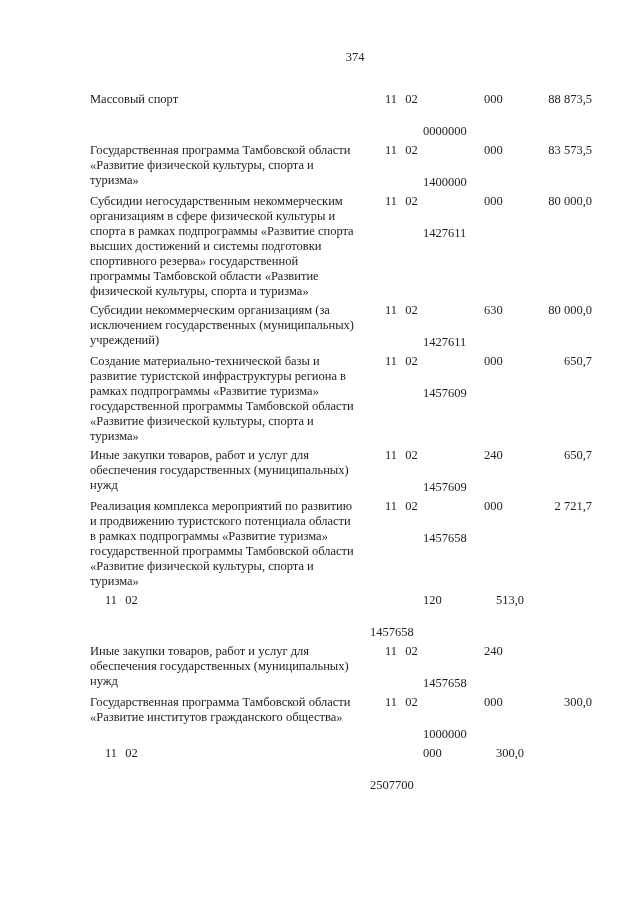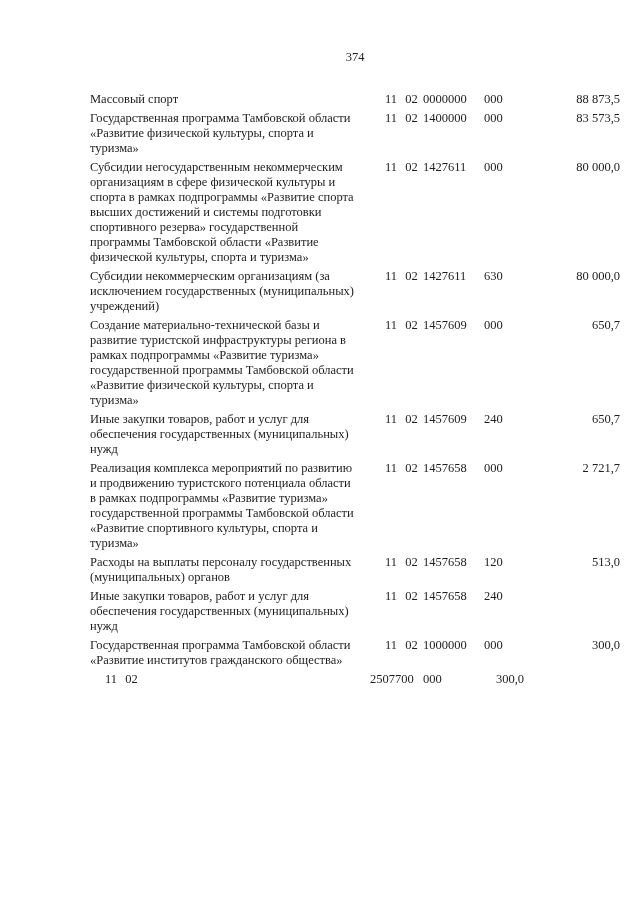--- a/index.html
+++ b/index.html
@@ -22,33 +22,33 @@
     width: 100%;
     box-sizing: border-box;
     padding-left: 70px;
     text-align: center;
     font-size: 12.5px;
     line-height: 15px;
   }
   .budget-table {
     margin-top: 27px;
     padding-left: 90px;
-    padding-right: 20px;
+    padding-right: 48px;
   }
   .row {
     display: grid;
     grid-template-columns: 280px 53px 61px 40px 1fr;
     font-size: 12.5px;
     line-height: 15px;
     margin-bottom: 4px;
   }
   .c { white-space: normal; }
   .c.title { padding-right: 12px; }
   .c.rz { white-space: nowrap; word-spacing: 5px; margin-left: 15px; }
-  .c.csr { white-space: nowrap; }
+  .c.csr { white-space: nowrap; margin-top: 32px; }
   .c.vr { white-space: nowrap; }
   .c.amount { text-align: right; white-space: nowrap; }
   .scan-speck {
     position: absolute;
     left: 31px;
     top: 823px;
     width: 2px;
     height: 3px;
     background: #8a8a8a;
   }
@@ -102,29 +102,28 @@
 
   <div class="row">
     <div class="c title">Иные закупки товаров, работ и услуг для обеспечения государственных (муниципальных) нужд</div>
     <div class="c rz">11 02</div>
     <div class="c csr">1457609</div>
     <div class="c vr">240</div>
     <div class="c amount">650,7</div>
   </div>
 
   <div class="row">
-    <div class="c title">Реализация комплекса мероприятий по развитию и продвижению туристского потенциала области в рамках подпрограммы «Развитие туризма» государственной программы Тамбовской области «Развитие спортивного культуры, спорта и туризма»</div>
+    <div class="c title">Реализация комплекса мероприятий по развитию и продвижению туристского потенциала области в рамках подпрограммы «Развитие туризма» государственной программы Тамбовской области «Развитие физической культуры, спорта и туризма»</div>
     <div class="c rz">11 02</div>
     <div class="c csr">1457658</div>
     <div class="c vr">000</div>
     <div class="c amount">2 721,7</div>
   </div>
 
   <div class="row">
-    <div class="c title">Расходы на выплаты персоналу государственных (муниципальных) органов</div>
     <div class="c rz">11 02</div>
     <div class="c csr">1457658</div>
     <div class="c vr">120</div>
     <div class="c amount">513,0</div>
   </div>
 
   <div class="row">
     <div class="c title">Иные закупки товаров, работ и услуг для обеспечения государственных (муниципальных) нужд</div>
     <div class="c rz">11 02</div>
     <div class="c csr">1457658</div>

